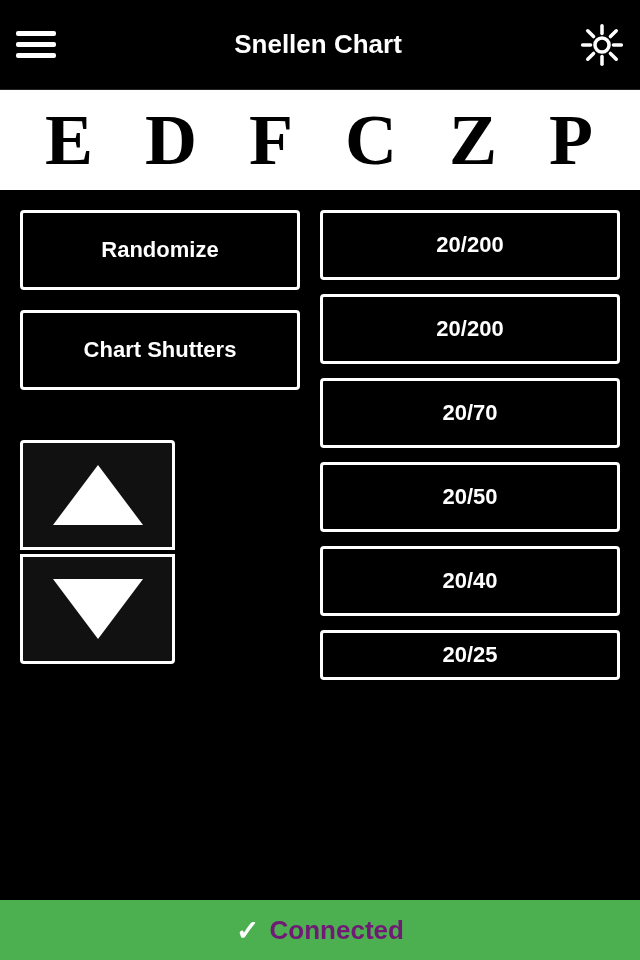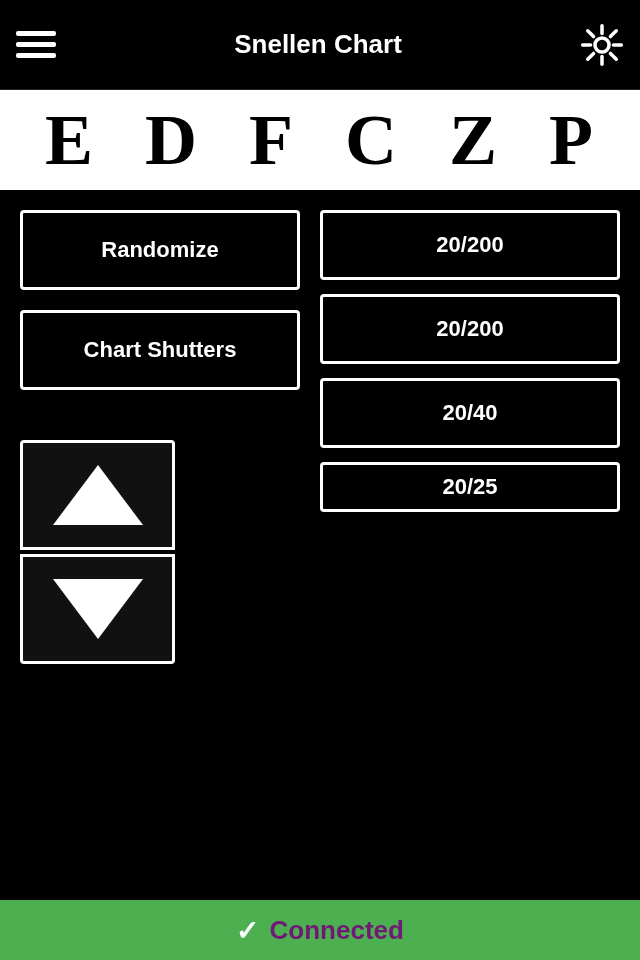--- a/index.html
+++ b/index.html
@@ -248,20 +248,22 @@
       </button>
       <button class="arrow-btn arrow-down">
         <div class="arrow-down-icon"></div>
       </button>
     </div>
   </div>
 
   <div id="right-column">
     <button class="vision-btn">20/200</button>
     <button class="vision-btn">20/200</button>
+    <button class="vision-btn">20/70</button>
+    <button class="vision-btn">20/50</button>
     <button class="vision-btn">20/40</button>
     <button class="vision-btn vision-btn-partial">20/25</button>
   </div>
 
 </div>
 
 <div id="status-bar">
   <span id="status-check">✓</span>
   <span id="status-label">Connected</span>
 </div>

